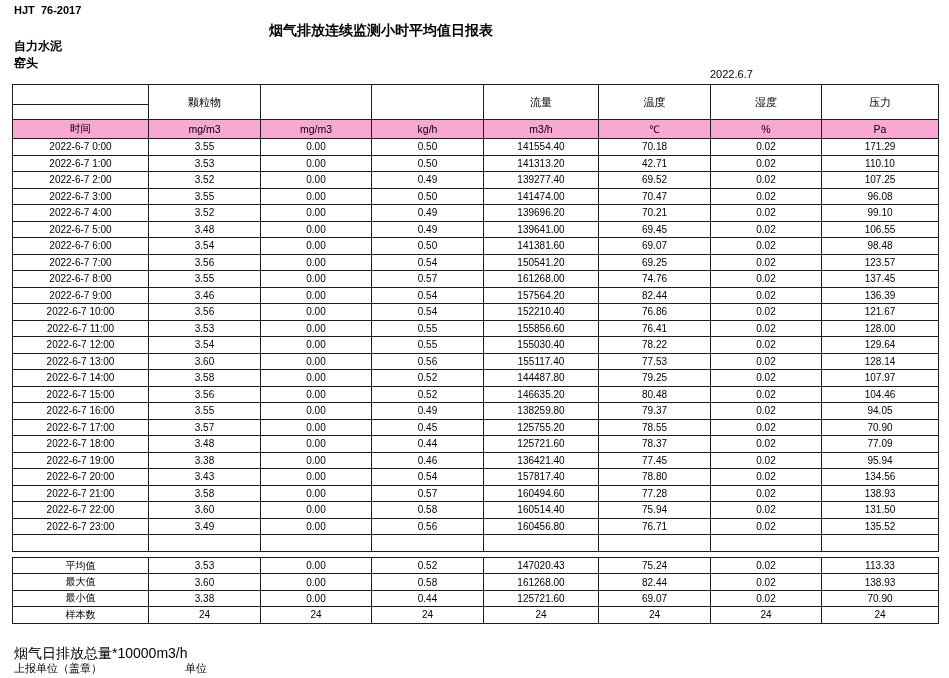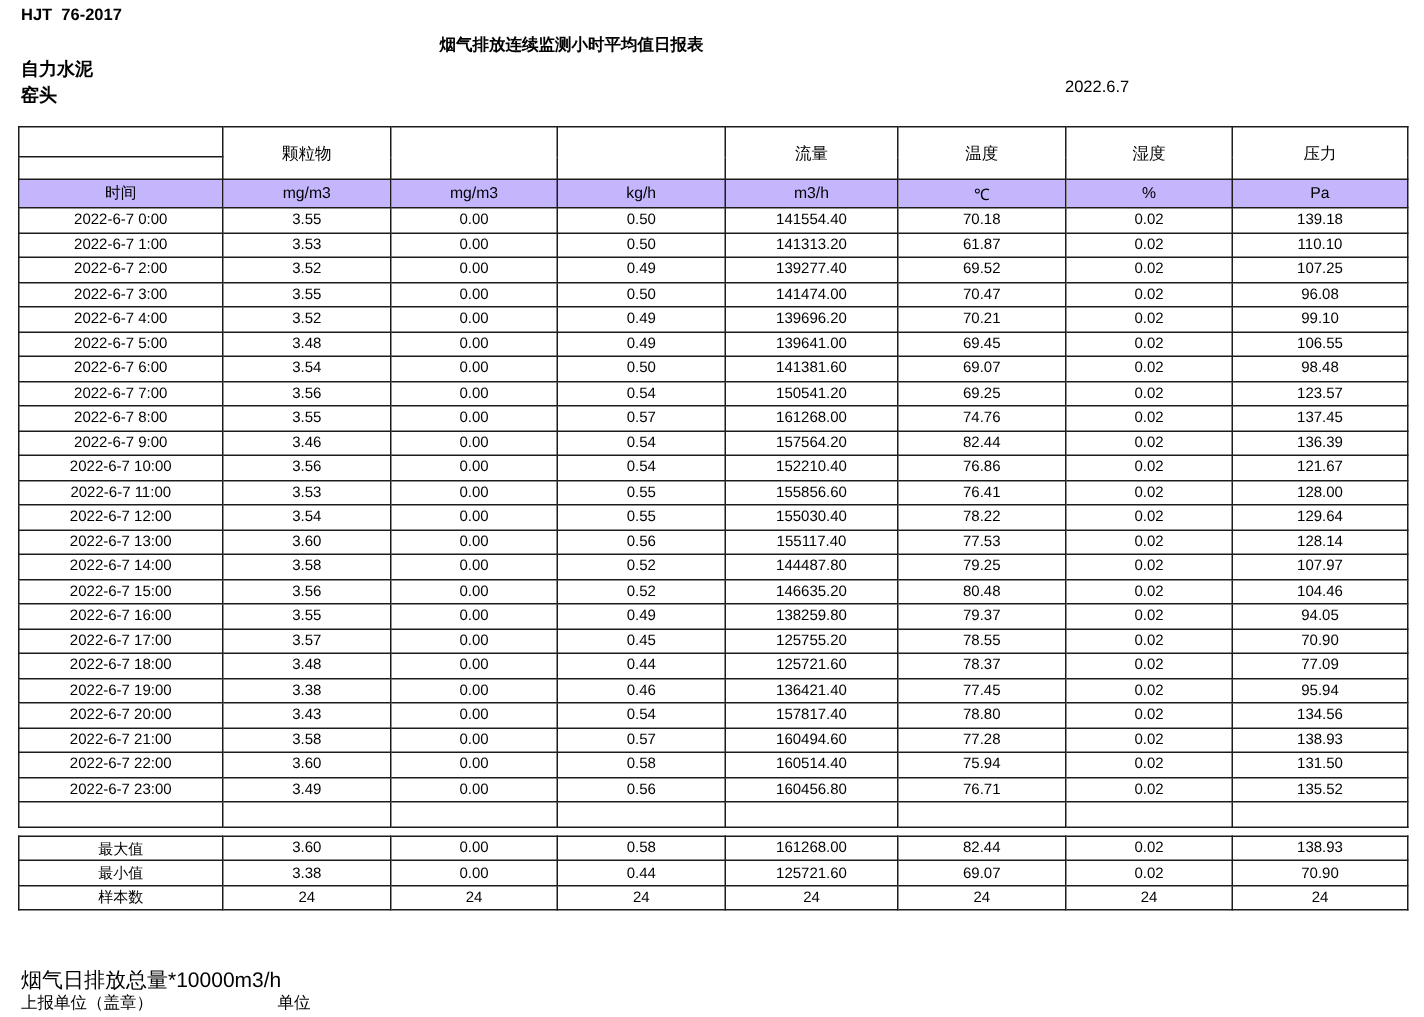--- a/index.html
+++ b/index.html
@@ -1,38 +1,38 @@
 <!DOCTYPE html>
 <html><head>
 <meta charset="utf-8">
 <style>
   html,body { margin:0; padding:0; }
   body {
     width:949px; height:678px; background:#ffffff; position:relative;
     font-family:"Liberation Sans", sans-serif; color:#000; overflow:hidden;
   }
   .std-code { position:absolute; left:14px; top:4px; font-size:11px; font-weight:bold; white-space:pre; }
-  .report-title { position:absolute; left:0; top:22px; width:762px; text-align:center; font-size:11px; font-weight:bold; }
+  .report-title { position:absolute; left:0; top:22px; width:762px; text-align:center; font-size:14px; font-weight:bold; }
   .company { position:absolute; left:14px; top:38px; font-size:12px; font-weight:bold; }
   .location { position:absolute; left:14px; top:55px; font-size:12px; font-weight:bold; }
-  .report-date { position:absolute; left:710px; top:52px; font-size:11px; }
+  .report-date { position:absolute; left:710px; top:68px; font-size:11px; }
 
   table { border-collapse:collapse; table-layout:fixed; position:absolute; background:#fff;padding-left:20px; }
   td {
     border:1px solid #1c1c1c; font-size:10px; text-align:center;
     padding:0; overflow:hidden; white-space:nowrap; vertical-align:middle;
   }
   .main { left:12px; top:84px; width:926px; }
   .summary-table { left:12px; top:557px; width:926px; }
 
   .main thead tr.h-a { height:20px; }
   .main thead tr.h-b { height:15px; }
   .main thead td.group { font-size:11px; }
   .main tr.unit-row { height:19px; }
-  .main tr.unit-row td { background:#c4b5fd; font-size:10.5px; }
+  .main tr.unit-row td { background:#f9a8d4; font-size:10.5px; }
   .main tbody tr { height:16.5px;margin-left:44px; }
   .summary-table tr { height:16.4px; }
   .footer-note { position:absolute; left:14px; top:645px; font-size:14px; }
   .footer-report-unit { position:absolute; left:14px; top:661px; font-size:11px; }
   .footer-unit-label { position:absolute; left:185px; top:661px; font-size:11px; }
 </style>
 </head>
 <body>
 
 <div class="std-code">HJT  76-2017</div>
@@ -79,29 +79,29 @@
   </thead>
   <tbody>
       <tr>
         <td>2022-6-7 0:00</td>
         <td>3.55</td>
         <td>0.00</td>
         <td>0.50</td>
         <td>141554.40</td>
         <td>70.18</td>
         <td>0.02</td>
-        <td>139.18</td>
+        <td>171.29</td>
       </tr>
       <tr>
         <td>2022-6-7 1:00</td>
         <td>3.53</td>
         <td>0.00</td>
         <td>0.50</td>
         <td>141313.20</td>
-        <td>61.87</td>
+        <td>42.71</td>
         <td>0.02</td>
         <td>110.10</td>
       </tr>
       <tr>
         <td>2022-6-7 2:00</td>
         <td>3.52</td>
         <td>0.00</td>
         <td>0.49</td>
         <td>139277.40</td>
         <td>69.52</td>
@@ -337,20 +337,30 @@
       <col style="width:112px">
       <col style="width:111px">
       <col style="width:112px">
     <col style="width:115px">
       <col style="width:112px">
       <col style="width:111px">
       <col style="width:117px">
   </colgroup>
   <tbody>
       <tr>
+        <td>平均值</td>
+        <td>3.53</td>
+        <td>0.00</td>
+        <td>0.52</td>
+        <td>147020.43</td>
+        <td>75.24</td>
+        <td>0.02</td>
+        <td>113.33</td>
+      </tr>
+      <tr>
         <td>最大值</td>
         <td>3.60</td>
         <td>0.00</td>
         <td>0.58</td>
         <td>161268.00</td>
         <td>82.44</td>
         <td>0.02</td>
         <td>138.93</td>
       </tr>
       <tr>

